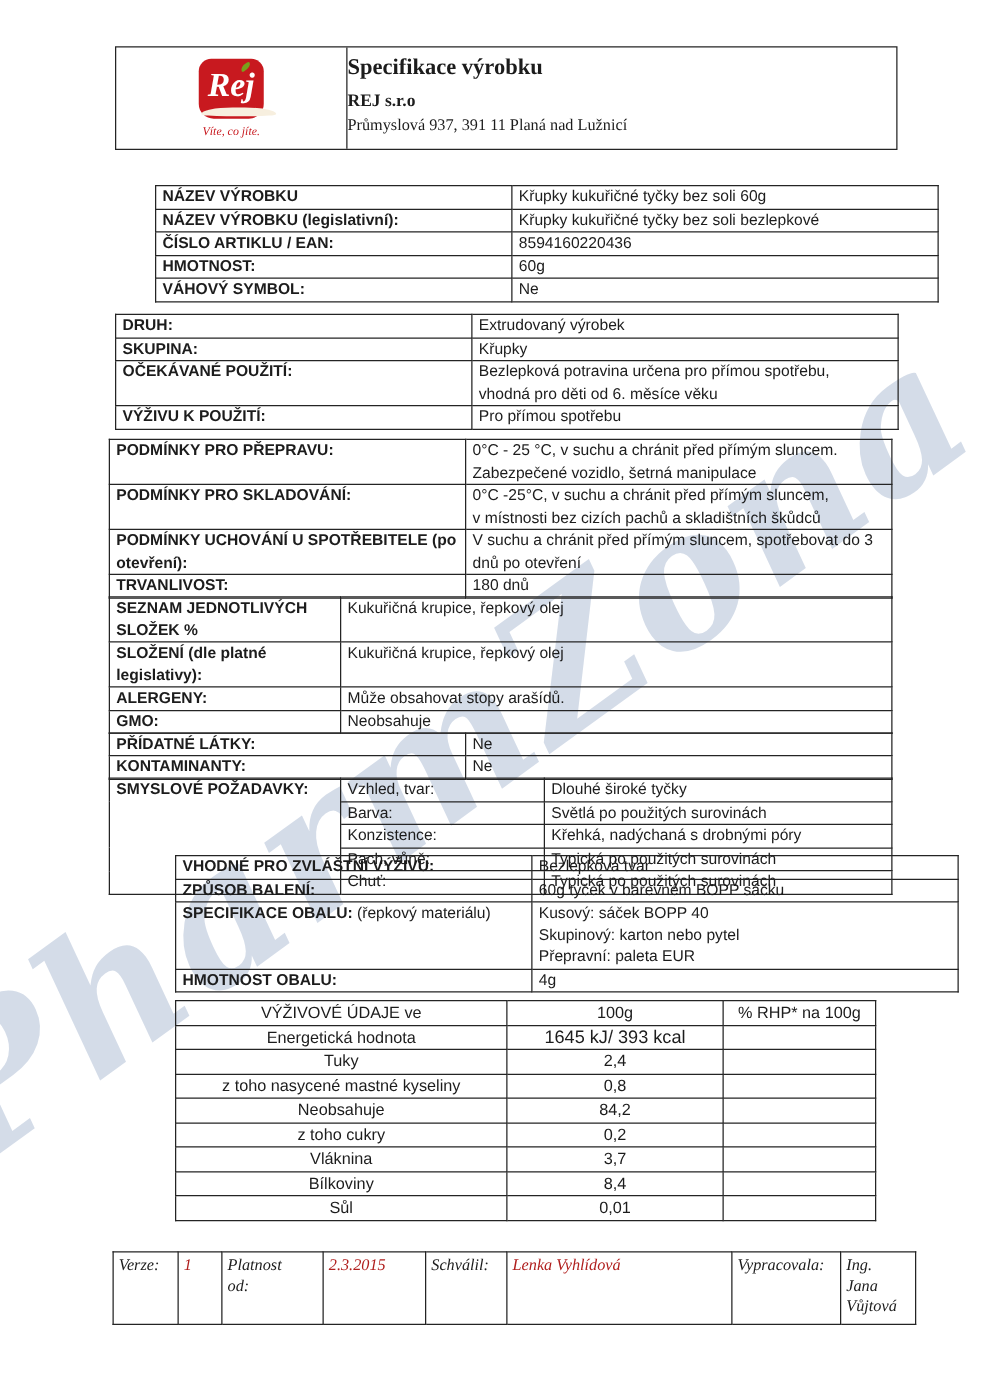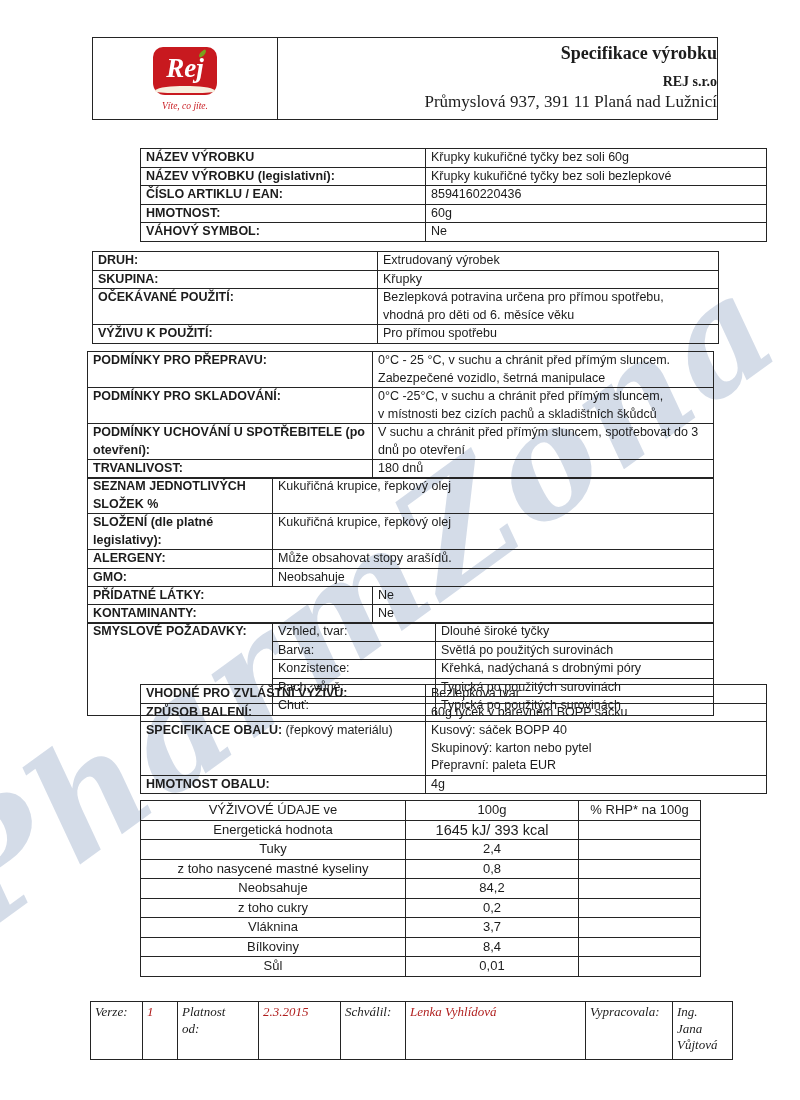--- a/index.html
+++ b/index.html
@@ -17,36 +17,36 @@
   td{border:1.5px solid #242424;padding:0 5px;vertical-align:top;
      font-size:12.5px;line-height:17.5px;overflow:hidden;}
   .lbl{font-weight:bold;}
   .pre{white-space:pre-line;}
   .b{font-weight:normal;}
   
   .hdr{position:absolute;left:92px;top:37px;width:626px;height:83px;
        border:1.5px solid #242424;display:flex;box-sizing:border-box;}
   .hdr-logo-cell{width:185px;border-right:1.5px solid #242424;box-sizing:border-box;
        display:flex;flex-direction:column;align-items:center;justify-content:center;}
-  .hdr-right{flex:1;text-align:right;font-family:"Liberation Serif",serif;padding-top:5px;}
+  .hdr-right{flex:1;text-align:left;font-family:"Liberation Serif",serif;padding-top:5px;}
   .hdr-title{font-size:18px;font-weight:bold;}
   .hdr-company{font-size:14px;font-weight:bold;margin-top:10px;}
-  .hdr-address{font-size:17px;margin-top:2px;}
-  .badge{position:relative;width:64px;height:48px;background:#c8191f;
+  .hdr-address{font-size:13px;margin-top:2px;}
+  .badge{position:relative;width:52px;height:48px;background:#c8191f;
          border-radius:10px 10px 12px 12px;display:flex;align-items:center;justify-content:center;}
   .badge-text{font-family:"Liberation Serif",serif;font-style:italic;font-weight:bold;
               color:#ffffff;font-size:27px;line-height:1;margin-top:-4px;}
   .badge-wave{position:absolute;left:2px;bottom:2px;width:60px;height:7px;
               background:#f7efdf;border-radius:50% 50% 40% 40%/90% 90% 30% 30%;}
   .badge-leaf{position:absolute;right:10px;top:4px;width:9px;height:5px;background:#7aa11c;
               border-radius:80% 20% 80% 20%;transform:rotate(-30deg);}
   .tagline{font-family:"Liberation Serif",serif;font-style:italic;color:#c8191f;
            font-size:9.5px;margin-top:6px;}
   
-  .t1{position:absolute;left:108px;top:148px;padding-left:32px;}
+  .t1{position:absolute;left:92px;top:148px;padding-left:32px;}
   .t2{position:absolute;left:92px;top:251px;}
   .t3{position:absolute;left:87px;top:351px;}
   .t3 table{margin-top:-1.5px;}
   .t3 table:first-child{margin-top:0;}
   .t4{position:absolute;left:92px;top:684px;padding-left:48px;}
   .nut{position:absolute;left:140px;top:800px;}
   .nut td{text-align:center;font-size:13px;line-height:18.5px;}
   .nut .hrow td{font-weight:normal;}
   .nut .energy{font-size:14.5px;}
   

